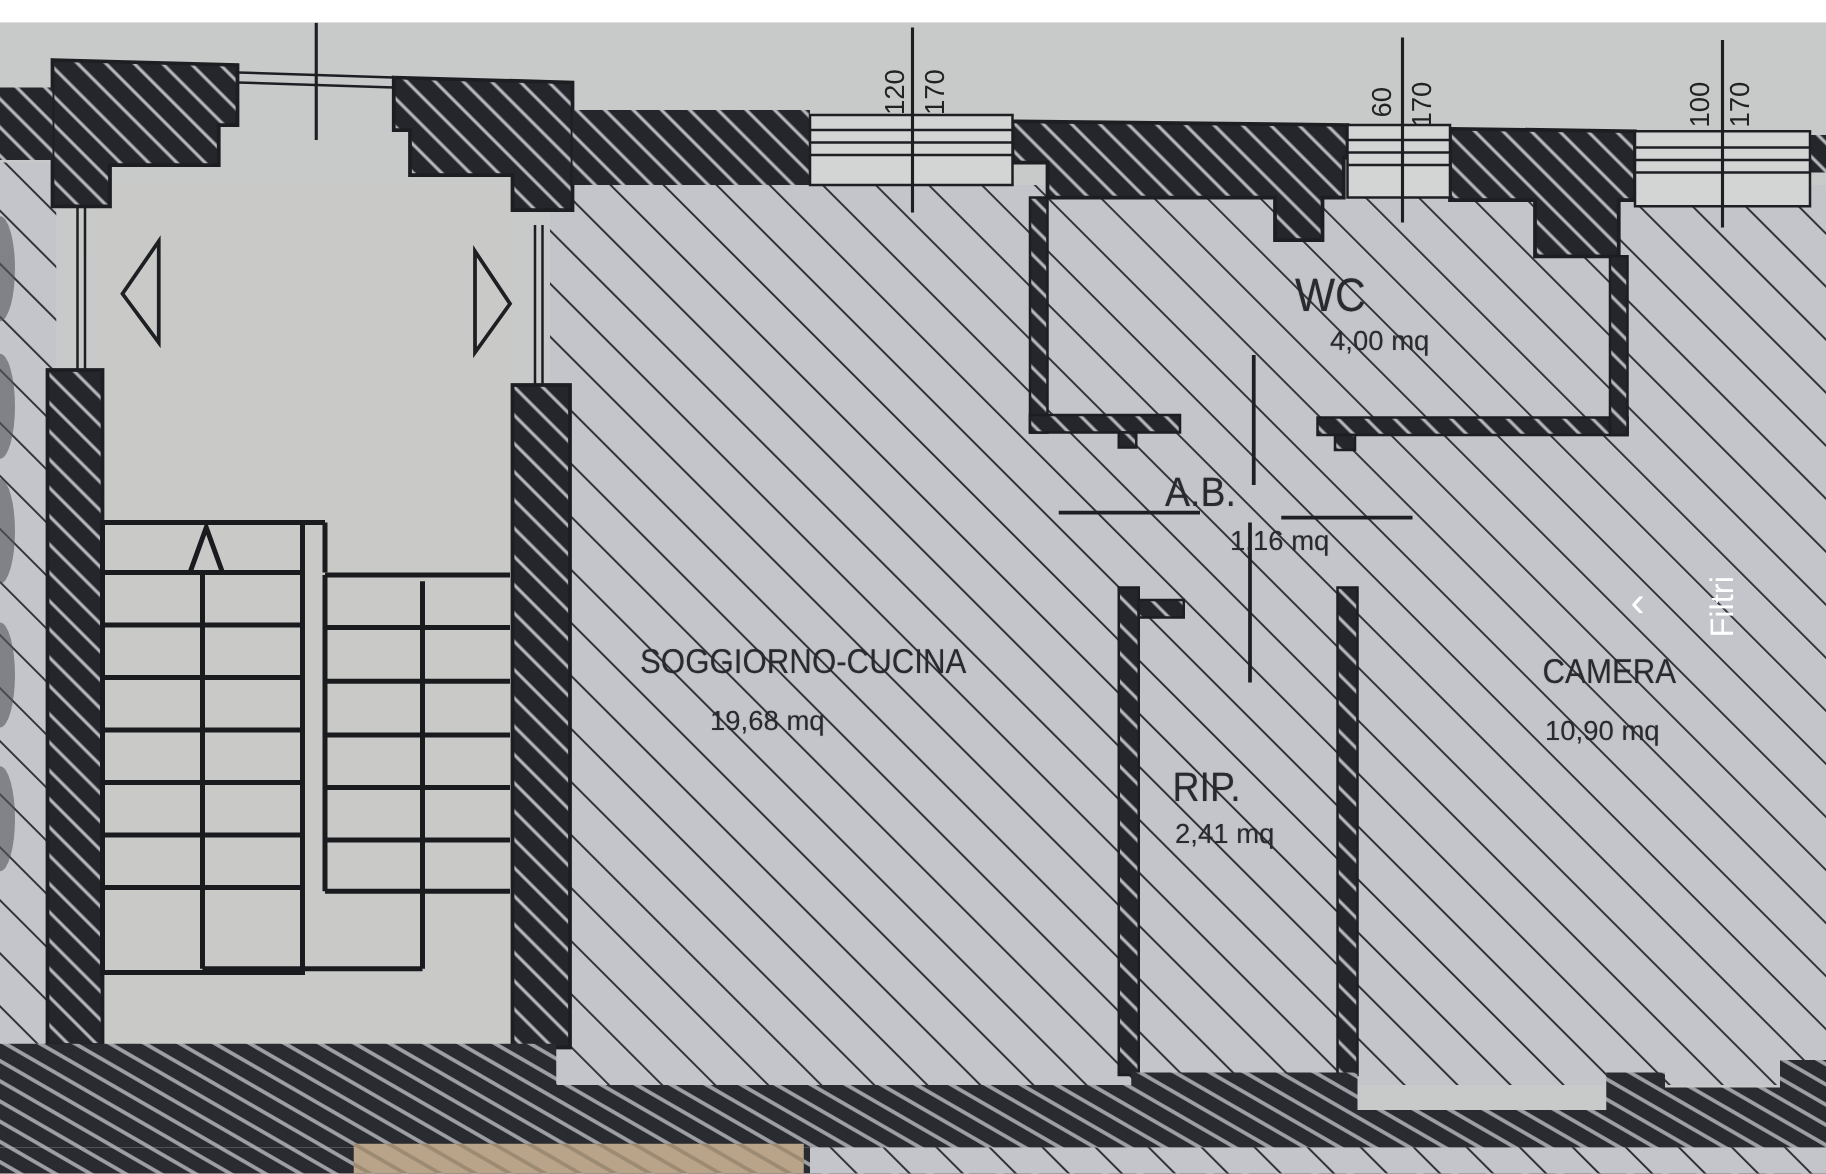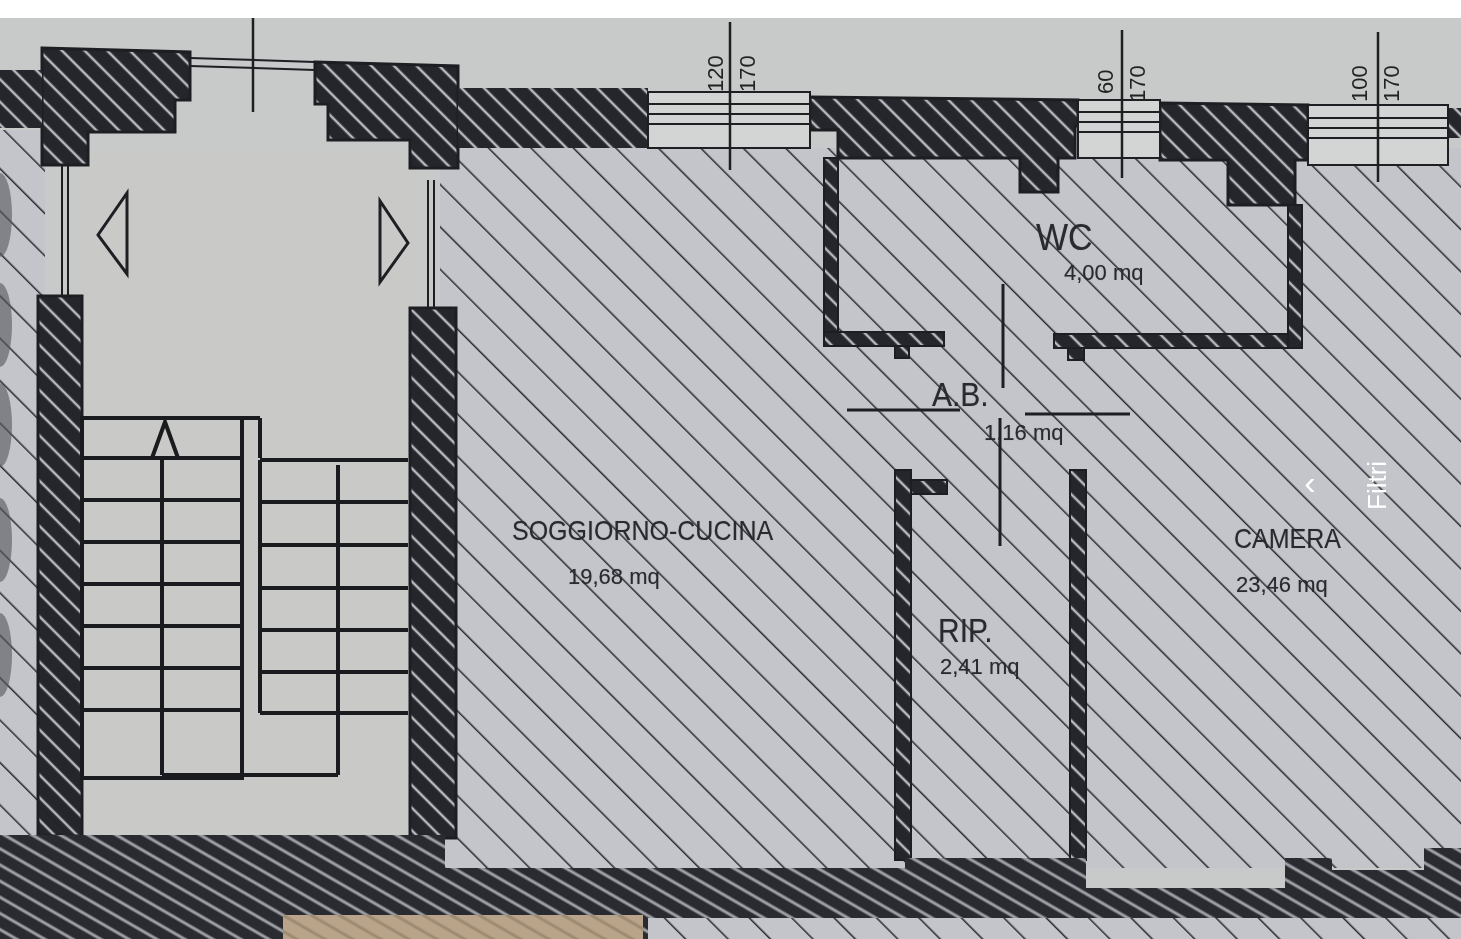--- a/index.html
+++ b/index.html
@@ -180,19 +180,19 @@
   <div class="label room-name" style="left:1036px; top:200px; font-size:34px;">WC</div>
   <div class="label room-area" style="left:1064px; top:242px;">4,00 mq</div>
 
   <div class="label room-name" style="left:932px; top:360px; font-size:30px;">A.B.</div>
   <div class="label room-area" style="left:968px; top:402px;margin-left:16px;">1,16 mq</div>
 
   <div class="label room-name" style="left:938px; top:596px; font-size:30px;">RIP.</div>
   <div class="label room-area" style="left:940px; top:636px;">2,41 mq</div>
 
   <div class="label room-name" style="left:1234px; top:506px;">CAMERA</div>
-  <div class="label room-area" style="left:1236px; top:554px;">23,46 mq</div>
+  <div class="label room-area" style="left:1236px; top:554px;">10,90 mq</div>
 </div>
 
 <div class="back">
   <span>‹</span>
 </div>
 <div class="filtri">Filtri</div>
 
 </body></html>

